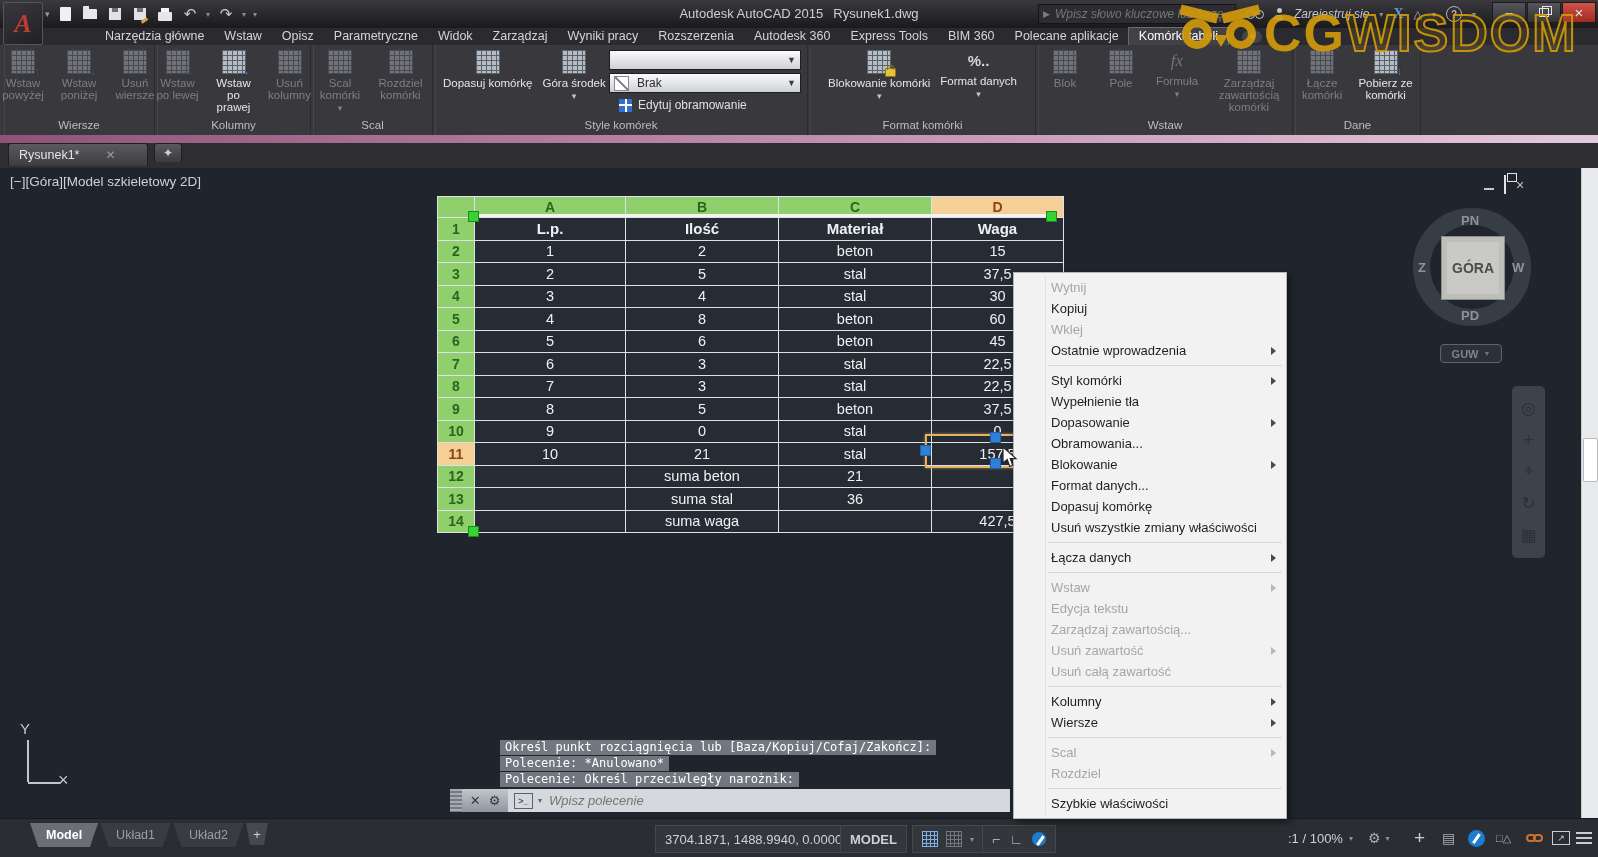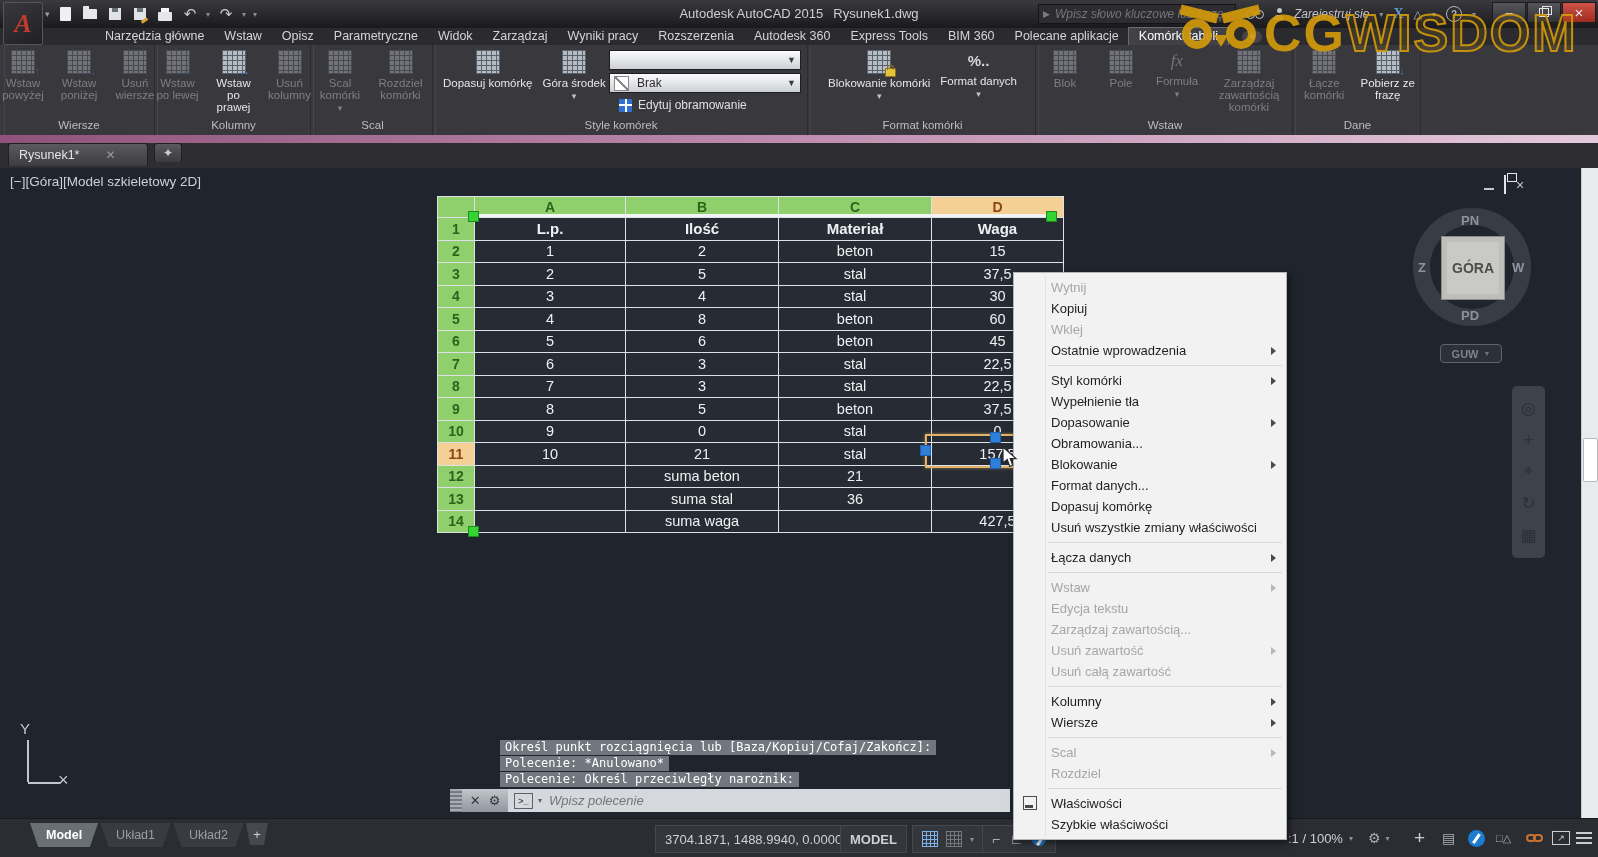--- a/index.html
+++ b/index.html
@@ -412,21 +412,21 @@
   <div class="panel" style="left:1295px;width:125px;">
     <div class="pbody" id="pb6">
         <div class="rbtn dis">
           <span class="bicon gico"></span>
           <span class="blabel">Łącze komórki</span>
         </div>
         <div class="rbtn wide">
           <span class="bicon gico">
             <span class="ov">↓</span>
           </span>
-          <span class="blabel">Pobierz ze frazę</span>
+          <span class="blabel">Pobierz ze komórki</span>
         </div>
       </div>
     <div class="plabel">Dane</div>
   </div>
 </div>
 <div class="abs" id="pinkline"></div>
 
 <div class="abs" id="filetabs">
   <div id="ftab">
     <span>Rysunek1*</span>
@@ -616,21 +616,20 @@
       <div class="mitem mdis"><span>Zarządzaj zawartością...</span></div>
       <div class="mitem mdis"><span>Usuń zawartość</span><span class="marrow"></span></div>
       <div class="mitem mdis"><span>Usuń całą zawartość</span></div>
       <div class="msep"></div>
       <div class="mitem"><span>Kolumny</span><span class="marrow"></span></div>
       <div class="mitem"><span>Wiersze</span><span class="marrow"></span></div>
       <div class="msep"></div>
       <div class="mitem mdis"><span>Scal</span><span class="marrow"></span></div>
       <div class="mitem mdis"><span>Rozdziel</span></div>
       <div class="msep"></div>
-      <div class="mitem"><span class="micon"></span><span>Właściwości</span></div>
       <div class="mitem"><span>Szybkie właściwości</span></div>
     </div>
 </div>
 
 <div class="abs" id="statusbar">
   <div class="abs" id="layout-tabs">
       <div class="ltab act">Model</div>
       <div class="ltab">Układ1</div>
       <div class="ltab">Układ2</div>
       <div id="lt-plus">+</div>

